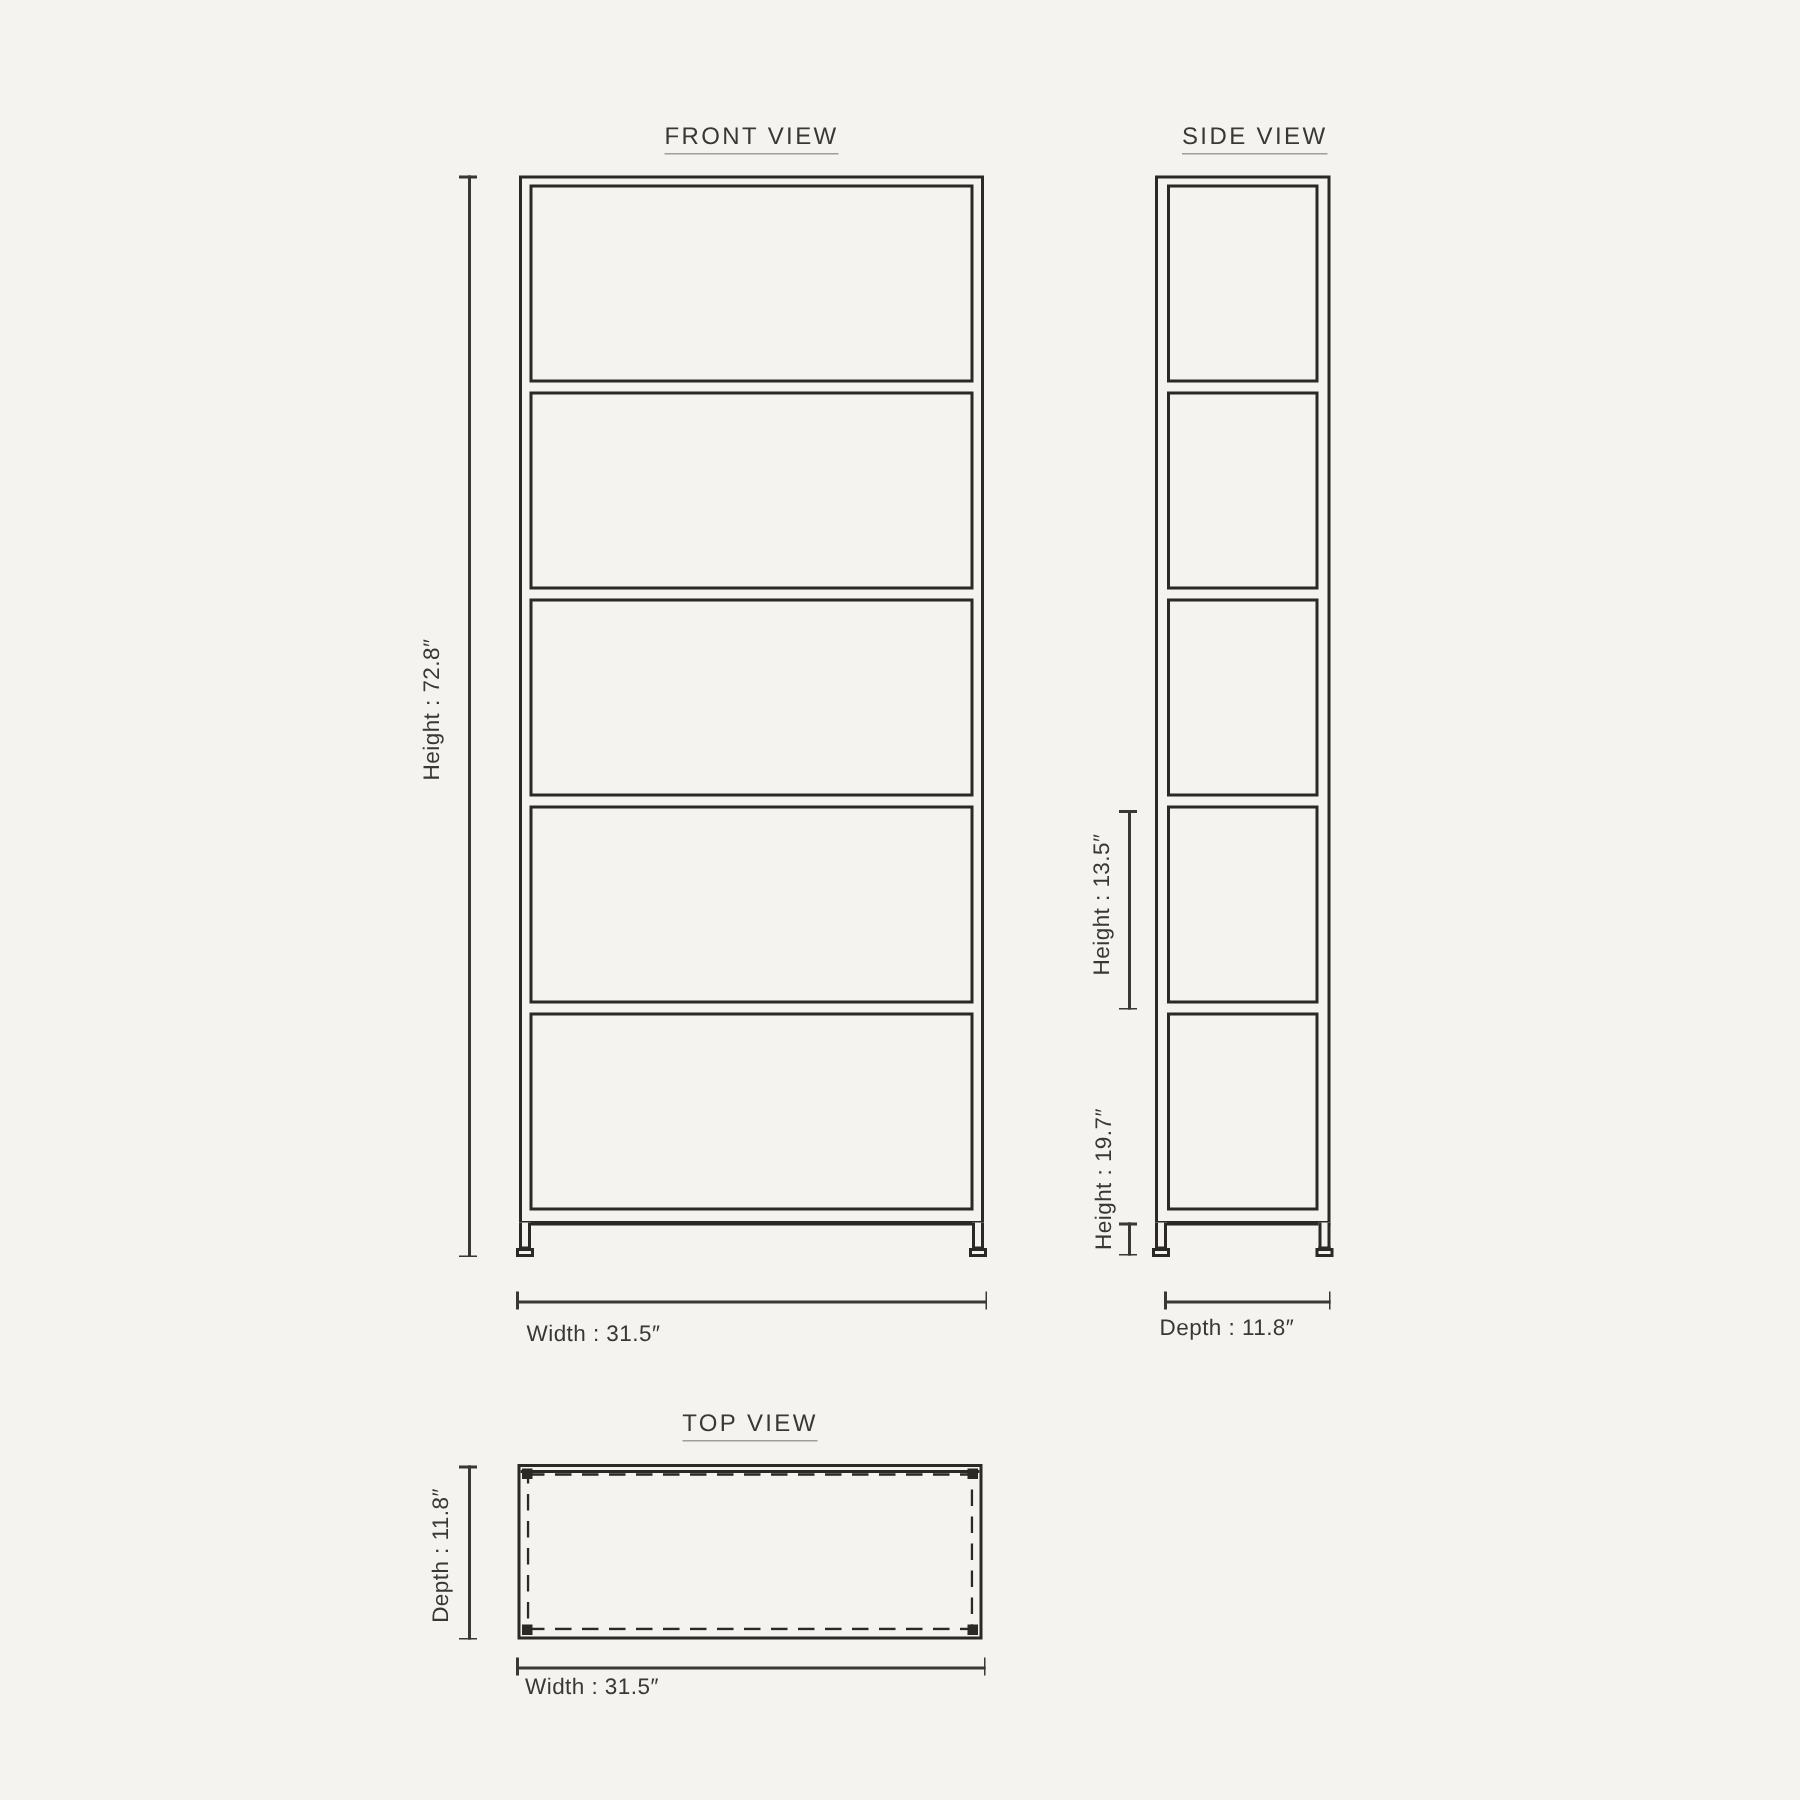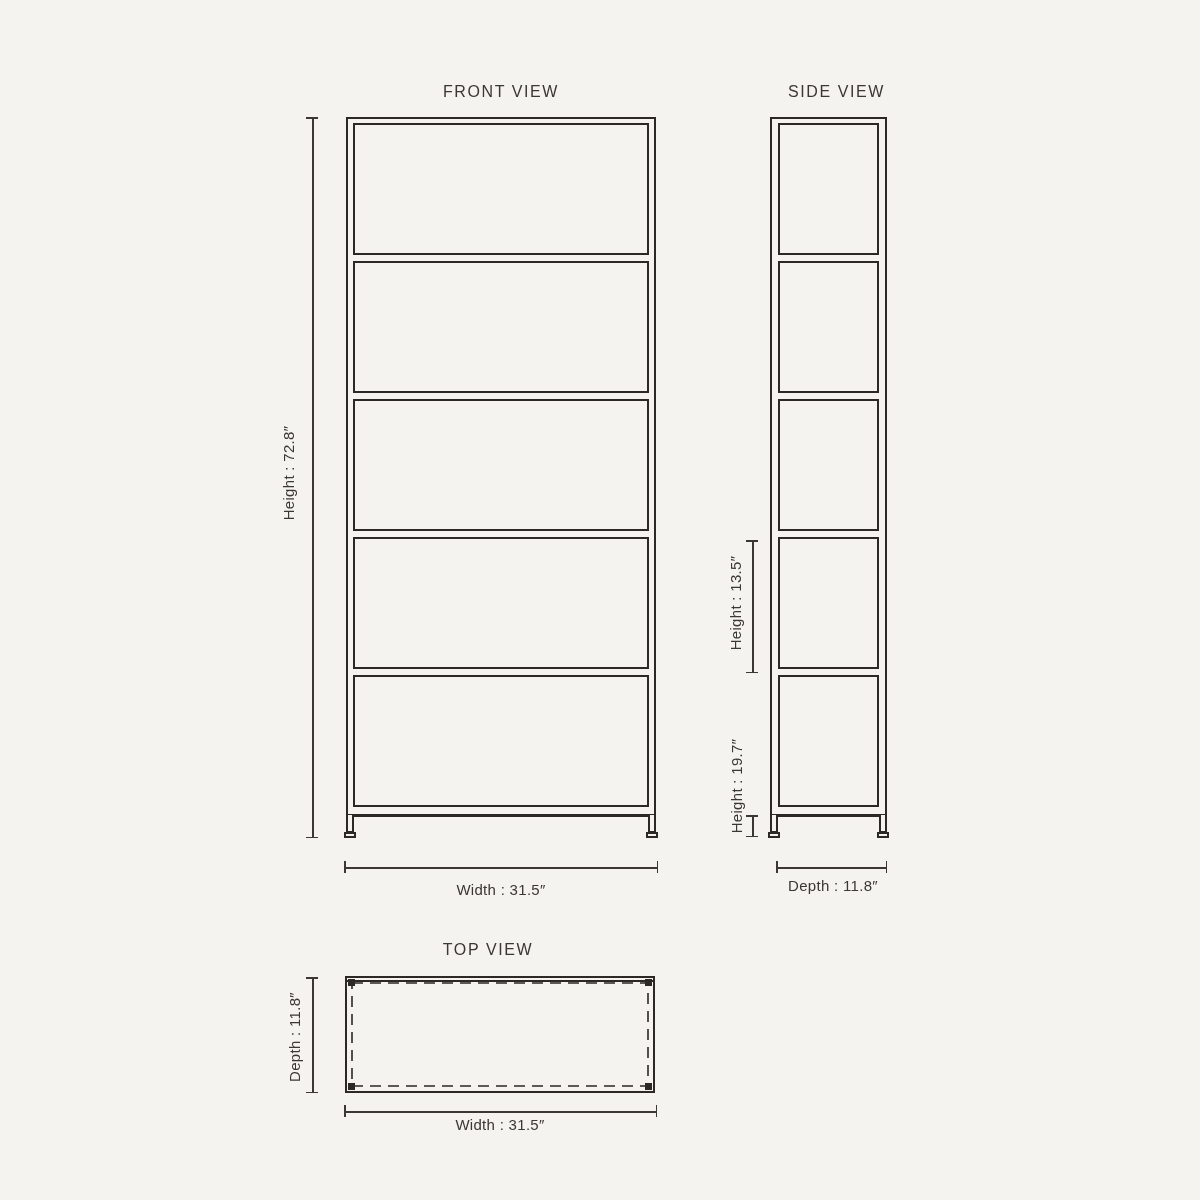--- a/index.html
+++ b/index.html
@@ -10,33 +10,33 @@
   }
   html,body{margin:0;padding:0;}
   body{background:var(--background);font-family:"Liberation Sans",sans-serif;}
   .canvas{
     position:relative;width:1200px;height:1200px;background:var(--background);
     overflow:hidden;color:var(--dim-color);
   }
   .view-title-wrap{position:absolute;text-align:center;}
   .view-title{
     display:inline-block;font-size:16px;letter-spacing:1.6px;color:var(--dim-color);
-    padding-bottom:21px;border-bottom:1.5px solid var(--underline-color);white-space:nowrap;
+    padding-bottom:1px;border-bottom:1.5px solid var(--underline-color);white-space:nowrap;
   }
   .frame{position:absolute;border:2px solid var(--line-color);box-sizing:border-box;background:var(--background);}
   .panel{position:absolute;left:5px;right:5px;height:132px;border:2px solid var(--line-color);box-sizing:border-box;}
   .side-frame .panel{left:6px;right:6px;}
   .leg{position:absolute;width:8px;height:18px;border:2px solid var(--line-color);border-top:none;box-sizing:border-box;background:var(--background);}
   .foot{position:absolute;width:12px;height:6px;border:2px solid var(--line-color);box-sizing:border-box;background:var(--background);}
   .hline{position:absolute;height:1.5px;background:var(--dim-color);}
   .vline{position:absolute;width:1.5px;background:var(--dim-color);}
   .tick-h{position:absolute;width:12px;height:1.5px;background:var(--dim-color);}
   .tick-v{position:absolute;width:1.5px;height:12px;background:var(--dim-color);}
   .dim-label{position:absolute;font-size:15px;color:var(--dim-color);letter-spacing:.3px;white-space:nowrap;}
-  .dim-label.h{text-align:center;}
+  .dim-label.h{text-align:left;}
   .dim-label.v{transform:translate(-50%,-50%) rotate(-90deg);transform-origin:center;}
   .inner-edge{position:absolute;left:0;right:0;top:2px;height:1.5px;background:var(--line-color);}
   .dash-rect{position:absolute;left:4px;top:4px;}
   .corner-post{position:absolute;width:7px;height:7px;background:var(--line-color);}
 </style>
 </head>
 <body>
 
 <div class="canvas">
 
@@ -102,21 +102,21 @@
     <div class="dim-label v" style="left:736px;top:786px">Height : 19.7″</div>
   </div>
 
   <div>
     <div class="hline" style="left:776px;top:867px;width:111px"></div>
     <div class="tick-v" style="left:776px;top:861px"></div>
     <div class="tick-v" style="left:885.5px;top:861px"></div>
     <div class="dim-label h" style="left:773px;top:877px;width:120px">Depth : 11.8″</div>
   </div>
 
-  <div class="view-title-wrap" style="left:333px;top:941px;width:310px">
+  <div class="view-title-wrap" style="left:345px;top:941px;width:310px">
     <span class="view-title">TOP VIEW</span>
   </div>
 
   <div class="frame top-frame" style="left:345px;top:976px;width:310px;height:117px">
     <div class="inner-edge"></div>
     <svg class="dash-rect" width="298" height="105">
       <rect x="1" y="1" width="296" height="103" fill="none" style="stroke:var(--line-color)" stroke-width="1.6" stroke-dasharray="11 7"></rect>
     </svg>
     <div class="corner-post" style="left:1px;top:1px"></div>
     <div class="corner-post" style="right:1px;top:1px"></div>

